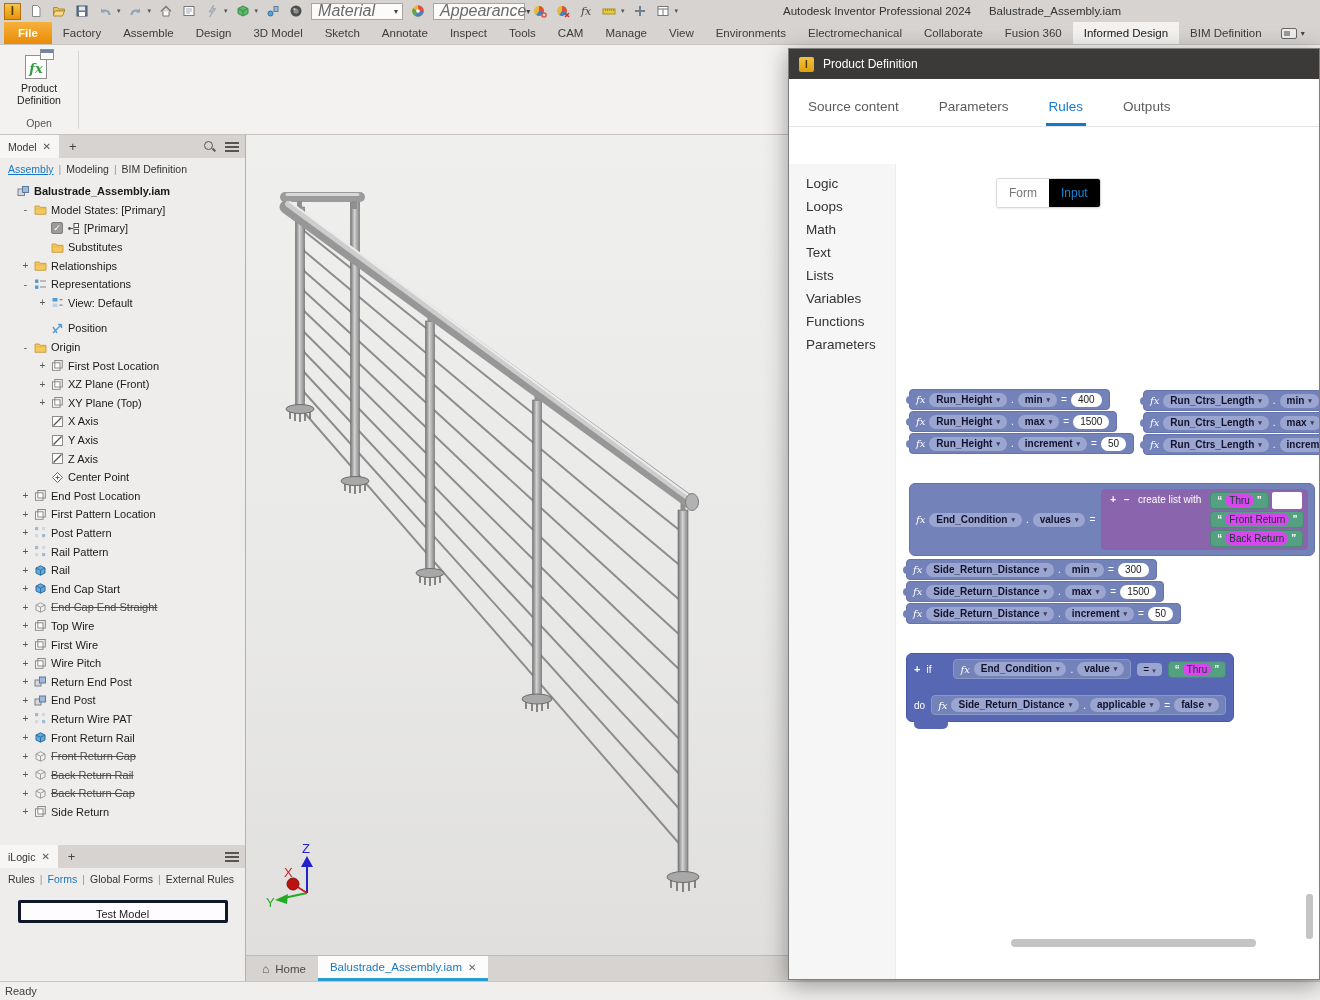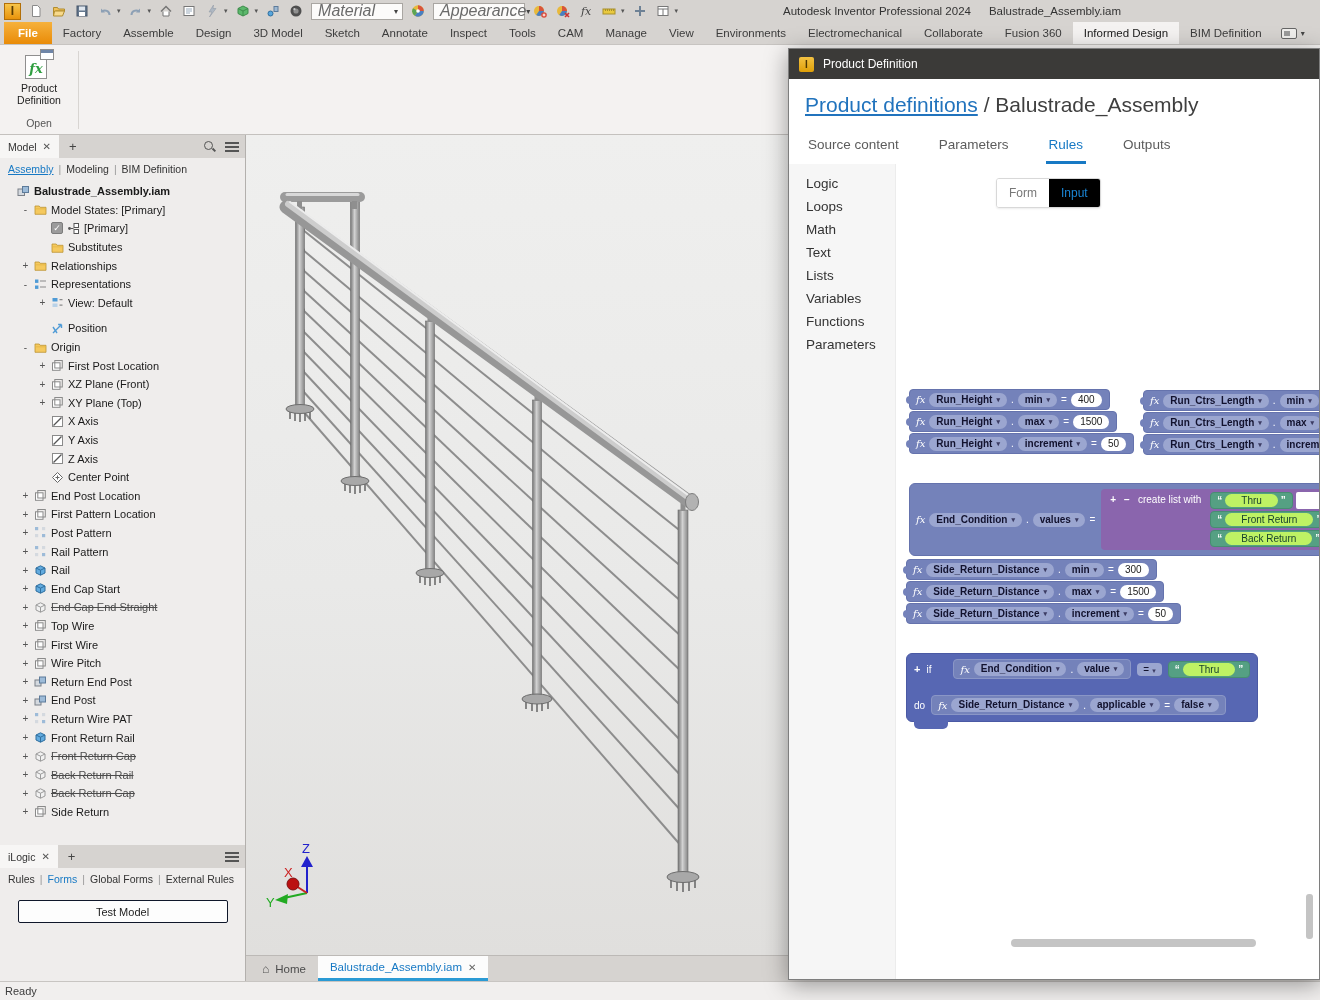--- a/index.html
+++ b/index.html
@@ -74,21 +74,21 @@
   .texp{width:9px;font-size:10px;color:#555;text-align:center;flex:0 0 9px;}
   .ticon{width:13px;height:13px;flex:0 0 13px;display:inline-flex;}
   .ticon svg{display:block;}
   .tlabel.bold{font-weight:bold;}
   .tlabel.strike{text-decoration:line-through;color:#4c4c4c;}
   .tcheck{width:12px;height:12px;background:#9b9b9b;border:1px solid #7c7c7c;border-radius:2px;
           color:#fff;font-size:9px;line-height:11px;text-align:center;flex:0 0 12px;}
 
   .ilogic-body{padding:0;}
   .testmodel{display:block;margin:12px auto 0 auto;width:210px;height:23px;background:#fdfdfd;
-             border:1px solid #0f172a;border-radius:2px;font-size:11px;color:#222;text-align:center;
+             border:3px solid #0f172a;border-radius:2px;font-size:11px;color:#222;text-align:center;
              line-height:21px;}
 
   
   .viewport{position:absolute;left:246px;top:135px;width:1074px;height:820px;
             background:linear-gradient(#efefee 0%,#e9e9e8 55%,#e0dfdd 100%);overflow:hidden;}
   .doctabs{position:absolute;left:246px;top:955px;width:1074px;height:26px;background:#d6d3d0;
            border-top:1px solid #bcb9b6;display:flex;align-items:stretch;padding-left:4px;}
   .dtab{display:flex;align-items:center;gap:6px;padding:0 12px;font-size:11.5px;color:#4c4c4c;}
   .dtab .house{font-size:12px;color:#555;}
   .dtab.active{background:#fcfcfc;color:#1779c4;border-bottom:3px solid #2a9ad4;}
@@ -142,21 +142,21 @@
               border-radius:6px;padding:5px 6px;gap:6px;}
   .lb-left{display:inline-flex;align-items:center;gap:4px;white-space:nowrap;}
   .lb-purple{background:#8a65ad;border-radius:4px;padding:3px 4px 3px 9px;display:flex;gap:9px;}
   .lb-create{display:flex;gap:8px;color:#fff;font-size:10px;margin-top:2px;white-space:nowrap;}
   .lb-pm{font-weight:bold;}
   .lb-strings{display:flex;flex-direction:column;gap:2px;}
   .str-row{display:flex;gap:3px;align-items:stretch;}
   .str-block{background:#55a083;border:1px solid #478d72;border-radius:4px;padding:1px 6px;
              display:inline-flex;align-items:center;gap:3px;white-space:nowrap;}
   .str-block .q{color:#fff;font-weight:bold;font-size:10px;}
-  .str-pill{background:#bef264;border-radius:7px;padding:0 16px;font-size:10px;color:#123c2c;line-height:13px;}
+  .str-pill{background:#d946ef;border-radius:7px;padding:0 4px;font-size:10px;color:#123c2c;line-height:13px;}
   .str-input{width:30px;background:#fff;border-radius:2px;}
 
   .if-block{position:relative;display:inline-block;background:#5767b3;border:1px solid #4a59a4;
             border-radius:6px;padding:5px 7px 6px 7px;}
   .if-block::after{content:"";position:absolute;left:7px;bottom:-8px;width:34px;height:8px;
                    background:#5767b3;border-radius:0 0 5px 5px;}
   .if-row{display:flex;align-items:center;gap:6px;}
   .if-row + .if-row{margin-top:16px;}
   .if-kw{color:#fff;font-size:10px;}
   .if-plus{color:#fff;font-size:11px;font-weight:bold;}
@@ -866,25 +866,20 @@
   </div>
 
 <div class="statusbar">
   <span>Ready</span>
 </div>
 
 <div class="dialog">
   <div class="dlg-titlebar">
     <span class="dlg-ticon">I</span>
     <span class="dlg-title">Product Definition</span>
-  </div>
-  <div class="dlg-heading">
-    <span class="link">Product definitions</span>
-    <span>/</span>
-    <span>Balustrade_Assembly</span>
   </div>
   <div class="dlg-tabs" id="dlg-tabs">
       <div class="dtabitem">Source content</div>
       <div class="dtabitem">Parameters</div>
       <div class="dtabitem active">Rules</div>
       <div class="dtabitem">Outputs</div>
     </div>
 
   <div class="dlg-body">
     <div class="dlg-sidebar" id="dlg-sidebar">

